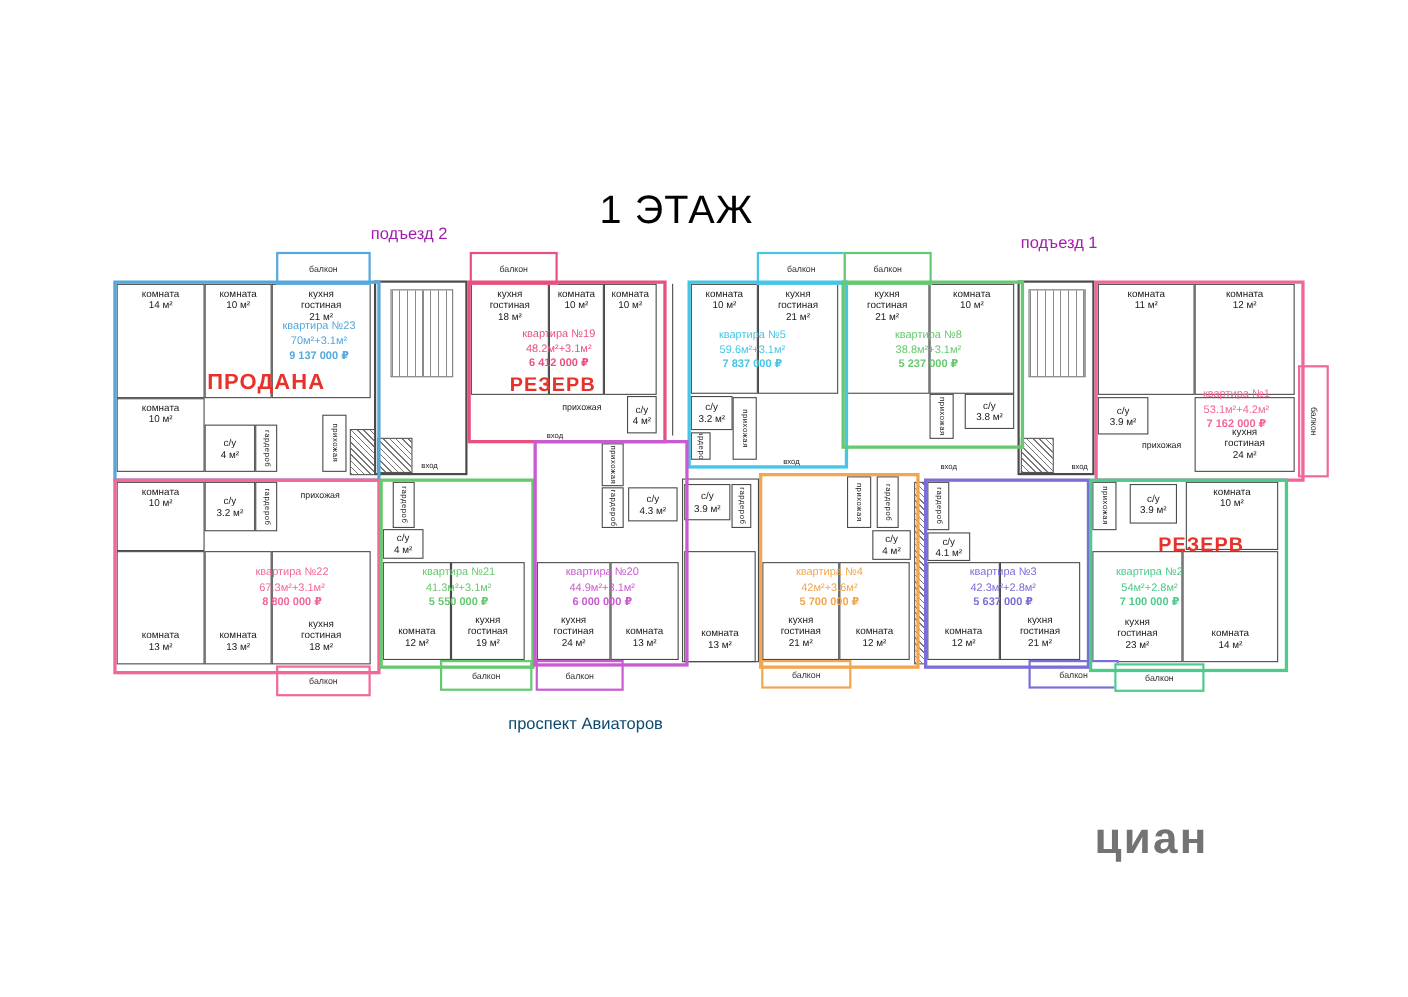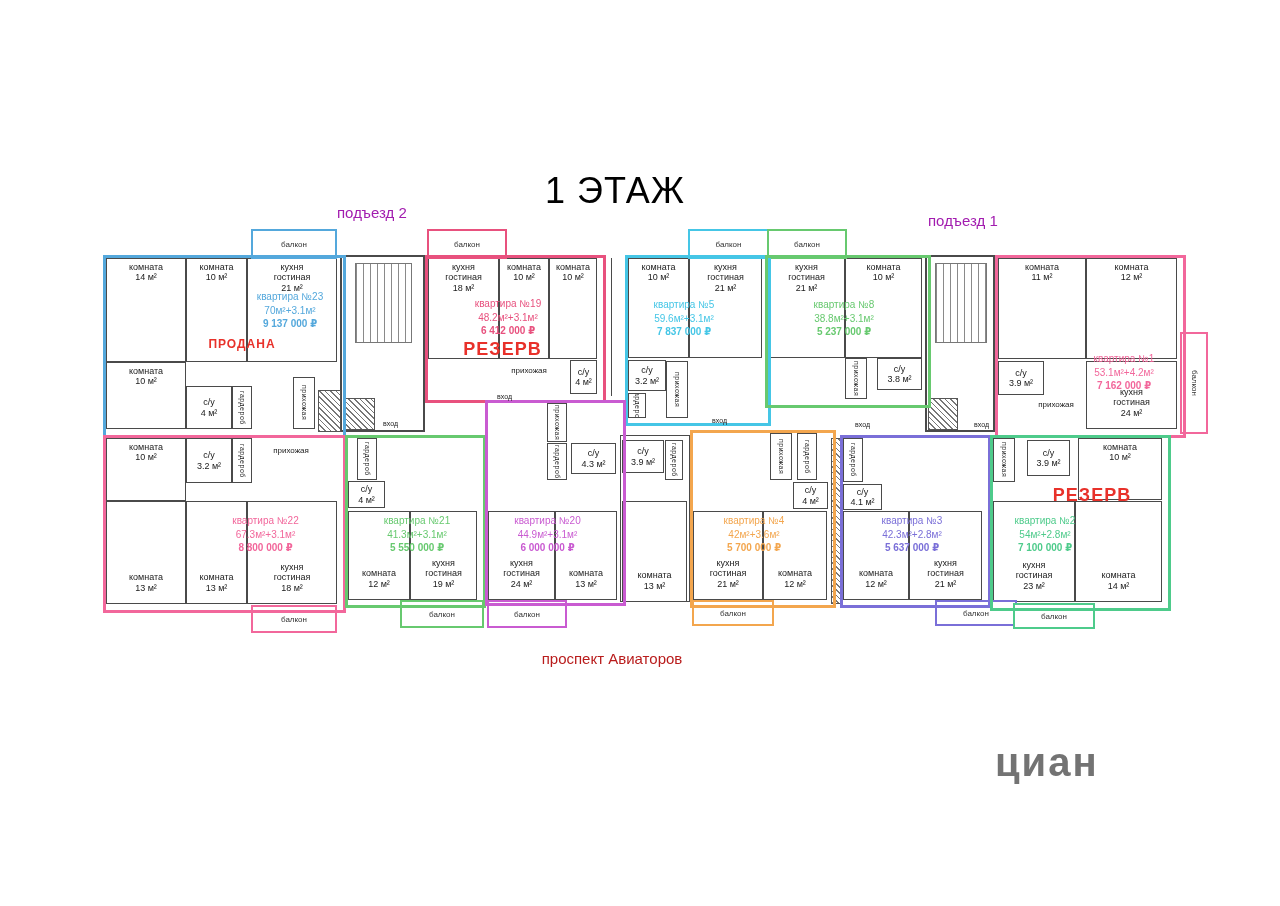--- a/index.html
+++ b/index.html
@@ -15,28 +15,28 @@
         text-align:center;font-size:9px;line-height:1.15;color:#1a1a1a;z-index:1;padding:3px 1px;box-sizing:border-box}
   .room.top{justify-content:flex-start}
   .room.mid{justify-content:center;padding:0}
   .room.bot{justify-content:flex-end;padding-bottom:10px}
   .room span:first-child{display:block;max-width:56px}
   .roomv{position:absolute;border:1px solid #4a4a4a;display:flex;align-items:center;justify-content:center;z-index:1;overflow:hidden;box-sizing:border-box}
   .roomv span{writing-mode:vertical-rl;font-size:7px;color:#1a1a1a;letter-spacing:.5px}
   .plain{position:absolute;font-size:8px;color:#1a1a1a;text-align:center;z-index:1}
   .info{position:absolute;text-align:center;font-size:10px;line-height:1.35;color:var(--c,#000);z-index:5}
   .info .price{font-weight:700}
-  .status{position:absolute;font-weight:700;font-size:12px;color:var(--c,#e8312a);text-align:center;letter-spacing:1px;z-index:5}
+  .status{position:absolute;font-weight:700;font-size:20px;color:var(--c,#e8312a);text-align:center;letter-spacing:1px;z-index:5}
   .status.sm{font-size:18px}
   .stairwell{position:absolute;border:2px solid #4a4a4a;z-index:1;background:#fff;box-sizing:border-box}
   .treads{position:absolute;border:1px solid #777;background:repeating-linear-gradient(90deg,#8a8a8a 0 1px,transparent 1px 7px);z-index:1}
   .hatch{position:absolute;border:1px solid #555;background:repeating-linear-gradient(45deg,#777 0 1px,transparent 1px 4px);z-index:1}
   .wall{position:absolute;background:#4a4a4a;z-index:1}
   .entry{position:absolute;font-size:7px;color:#222;z-index:4}
-  .street{position:absolute;font-size:15px;color:#b91c1c;text-align:center;z-index:6}
+  .street{position:absolute;font-size:15px;color:#0c4a6e;z-index:6}
   .wm{position:absolute;font-size:40px;font-weight:700;color:#737373;letter-spacing:2px;z-index:0}
 </style>
 </head>
 <body>
 
 <div class="title" style="left:0;top:170px;width:1230px">1 ЭТАЖ</div>
 <div class="sub" style="left:337px;top:204px">подъезд 2</div>
 <div class="sub" style="left:928px;top:212px">подъезд 1</div>
 
 <div class="apt" style="left: 103px; top: 255px; width: 237px; height: 177px; --c: #54a8dc;"></div>

